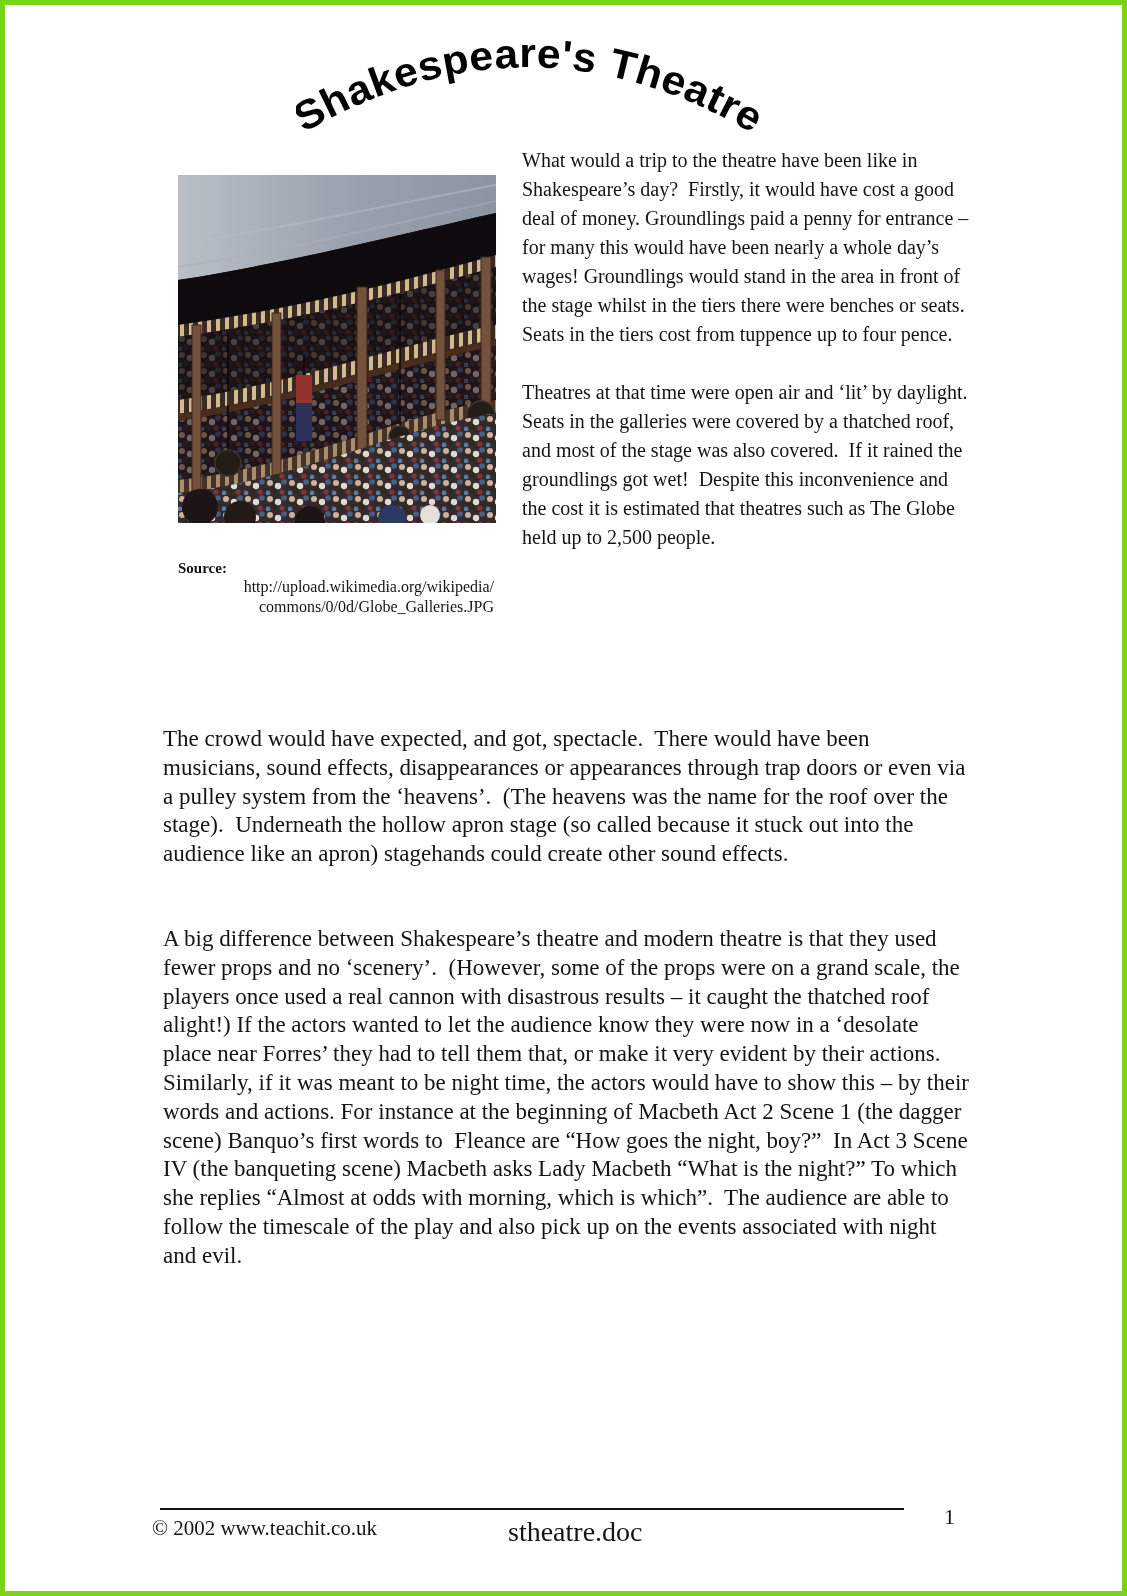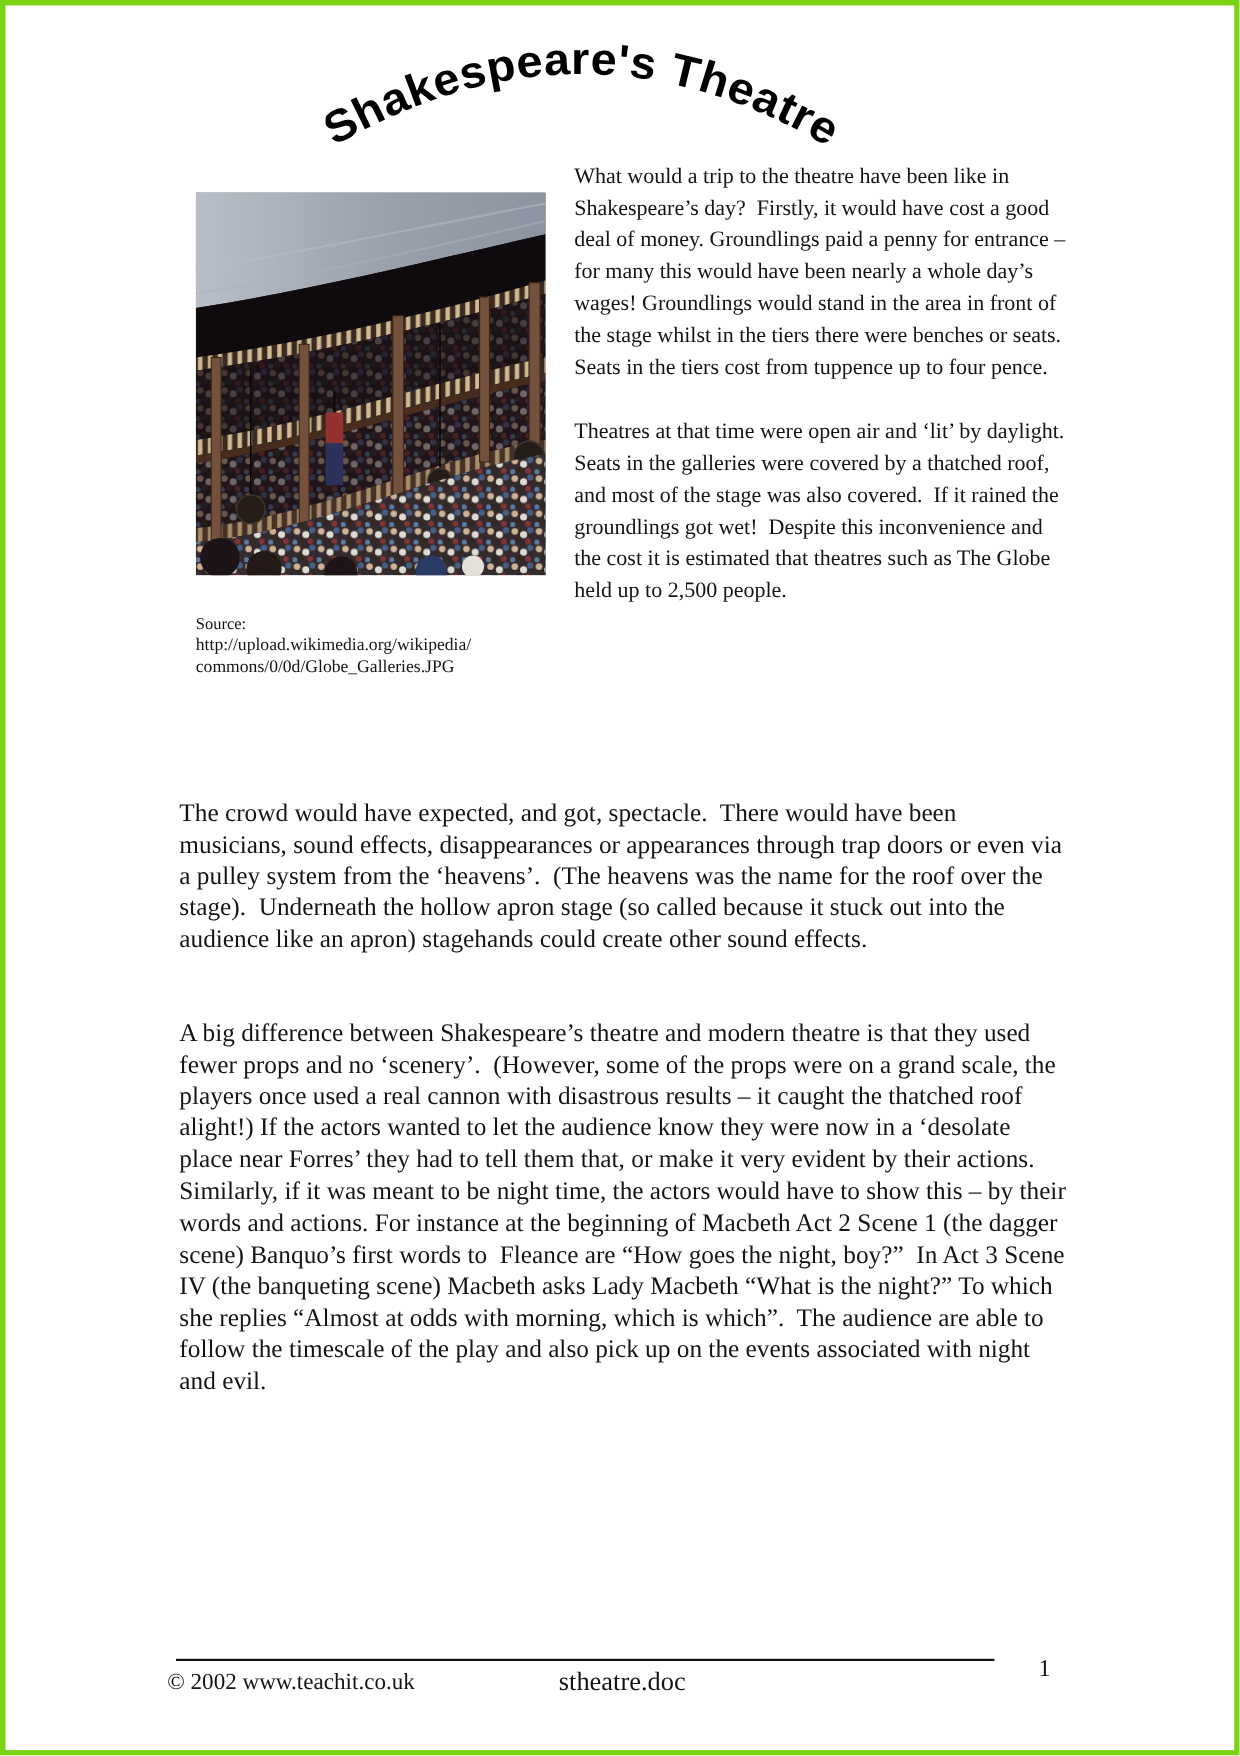--- a/index.html
+++ b/index.html
@@ -8,30 +8,30 @@
     font-family:"Liberation Serif", serif;color:#141414;
   }
   .frame{position:absolute;inset:0;border:5px solid #7bd318;pointer-events:none;z-index:50;}
   .title-svg{position:absolute;left:296px;top:34px;width:480px;height:122px;}
   .photo{
     position:absolute;left:178px;top:175px;width:318px;height:348px;margin:0;
   }
   .photo svg{width:100%;height:100%;display:block;filter:blur(.4px) saturate(.92);}
   .caption{position:absolute;left:178px;top:556px;width:316px;line-height:1.15;}
   .caption-title{font-weight:bold;font-size:19px;line-height:1.22;}
-  .source-label{font-weight:normal;font-size:15px;margin-top:4px;}
-  .source-url{font-size:16px;line-height:1.25;}
+  .source-label{font-weight:bold;font-size:15px;margin-top:4px;}
+  .source-url{font-size:16px;line-height:1.25;text-align:right;}
   .col-text{position:absolute;left:522px;top:146px;width:452px;}
   .col-text p{margin:0 0 29px 0;font-size:20px;line-height:29px;white-space:pre-wrap;}
   .para{position:absolute;left:163px;width:808px;margin:0;font-size:23px;line-height:28.8px;white-space:pre-wrap;}
   .para3{top:725px;font-family:Liberation Serif, serif;}
   .para4{top:925px;}
   .footer-line{position:absolute;left:160px;top:1508px;width:744px;height:2px;background:#111;}
   .footer-copy{position:absolute;left:152px;top:1516px;font-size:21px;}
-  .footer-file{position:absolute;left:508px;top:1516px;font-size:24px;text-align:center;}
+  .footer-file{position:absolute;left:508px;top:1516px;font-size:28px;text-align:center;}
   .footer-page{position:absolute;left:944px;top:1504px;font-size:22px;}
 </style>
 </head>
 <body>
 
 <div class="frame"></div>
 
 <svg class="title-svg" viewBox="0 0 480 122" aria-hidden="true">
   <defs>
     <path id="titleArc" d="M 6,100 Q 240,-38 474,110" fill="none"></path>

